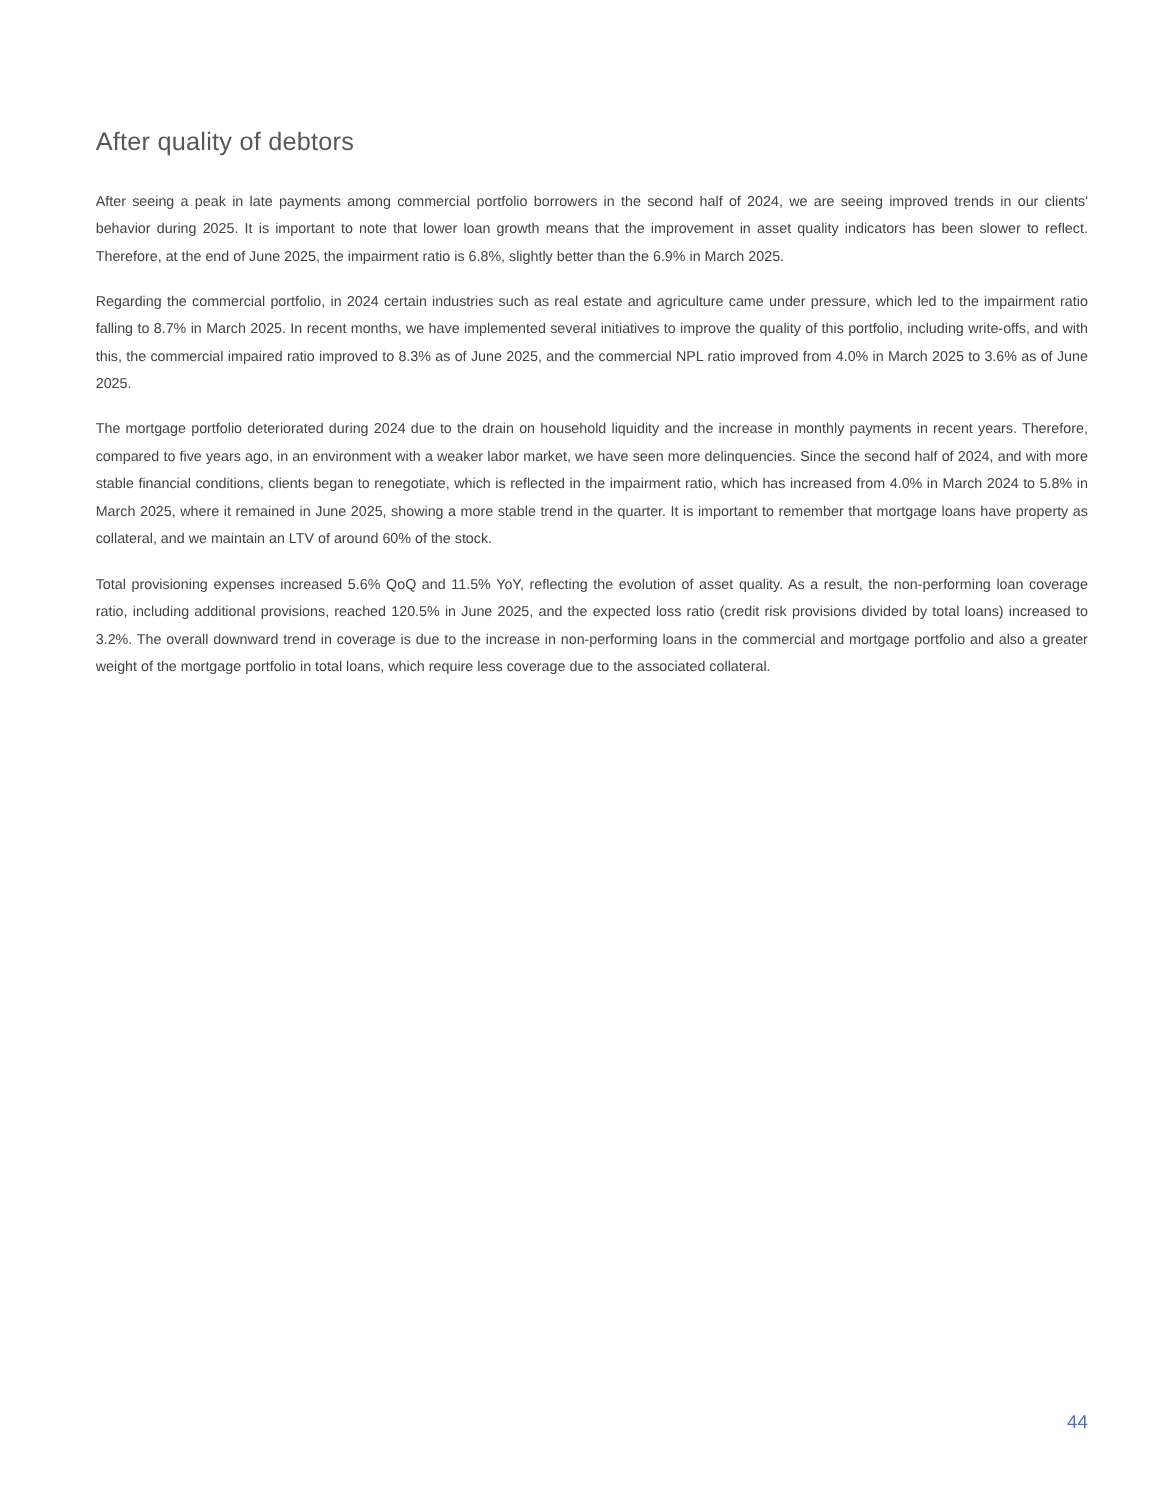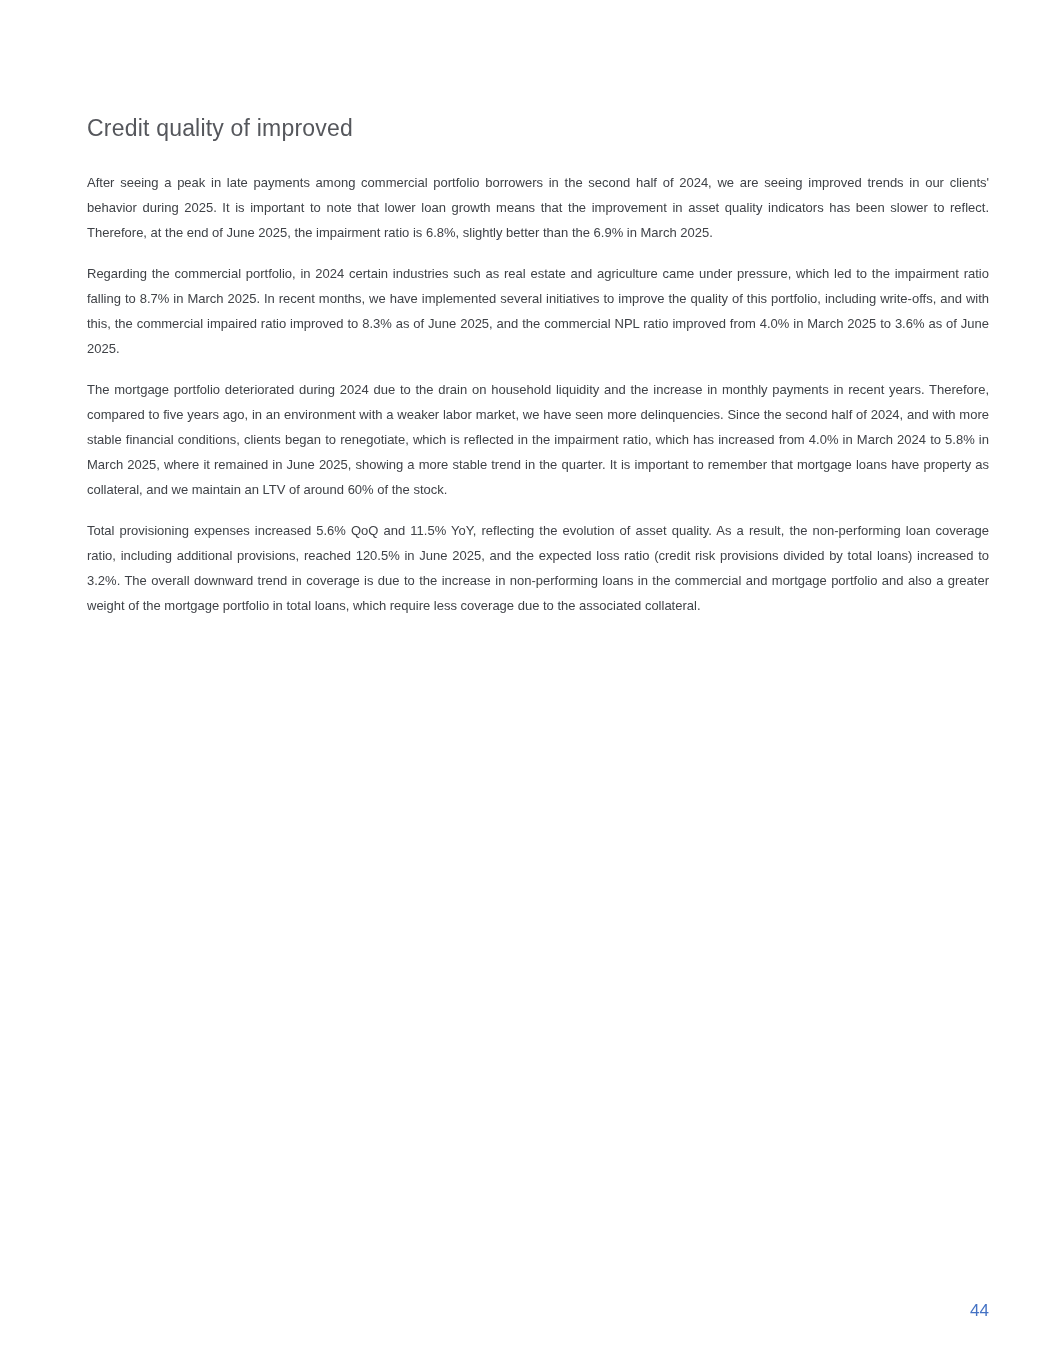--- a/index.html
+++ b/index.html
@@ -36,31 +36,31 @@
   .body-para {
     font-size: 13px;
     line-height: 25px;
     color: var(--body-color);
     text-align: justify;
     margin-bottom: 16px;
   }
   .page-number {
     position: absolute;
     right: 66px;
-    bottom: 44px;
+    bottom: 62px;
     font-size: 17px;
     color: var(--pagenum-color);
   }
 </style>
 </head>
 <body>
 
 <div class="page">
   <div class="content">
-    <h1 class="title">Credit quality of improved</h1>
+    <h1 class="title">After quality of debtors</h1>
 
     <p class="body-para">After seeing a peak in late payments among commercial portfolio borrowers in the second half of 2024, we are seeing improved trends in our clients' behavior during 2025. It is important to note that lower loan growth means that the improvement in asset quality indicators has been slower to reflect. Therefore, at the end of June 2025, the impairment ratio is 6.8%, slightly better than the 6.9% in March 2025.</p>
 
     <p class="body-para">Regarding the commercial portfolio, in 2024 certain industries such as real estate and agriculture came under pressure, which led to the impairment ratio falling to 8.7% in March 2025. In recent months, we have implemented several initiatives to improve the quality of this portfolio, including write-offs, and with this, the commercial impaired ratio improved to 8.3% as of June 2025, and the commercial NPL ratio improved from 4.0% in March 2025 to 3.6% as of June 2025.</p>
 
     <p class="body-para">The mortgage portfolio deteriorated during 2024 due to the drain on household liquidity and the increase in monthly payments in recent years. Therefore, compared to five years ago, in an environment with a weaker labor market, we have seen more delinquencies. Since the second half of 2024, and with more stable financial conditions, clients began to renegotiate, which is reflected in the impairment ratio, which has increased from 4.0% in March 2024 to 5.8% in March 2025, where it remained in June 2025, showing a more stable trend in the quarter. It is important to remember that mortgage loans have property as collateral, and we maintain an LTV of around 60% of the stock.</p>
 
     <p class="body-para">Total provisioning expenses increased 5.6% QoQ and 11.5% YoY, reflecting the evolution of asset quality. As a result, the non-performing loan coverage ratio, including additional provisions, reached 120.5% in June 2025, and the expected loss ratio (credit risk provisions divided by total loans) increased to 3.2%. The overall downward trend in coverage is due to the increase in non-performing loans in the commercial and mortgage portfolio and also a greater weight of the mortgage portfolio in total loans, which require less coverage due to the associated collateral.</p>
   </div>
 

